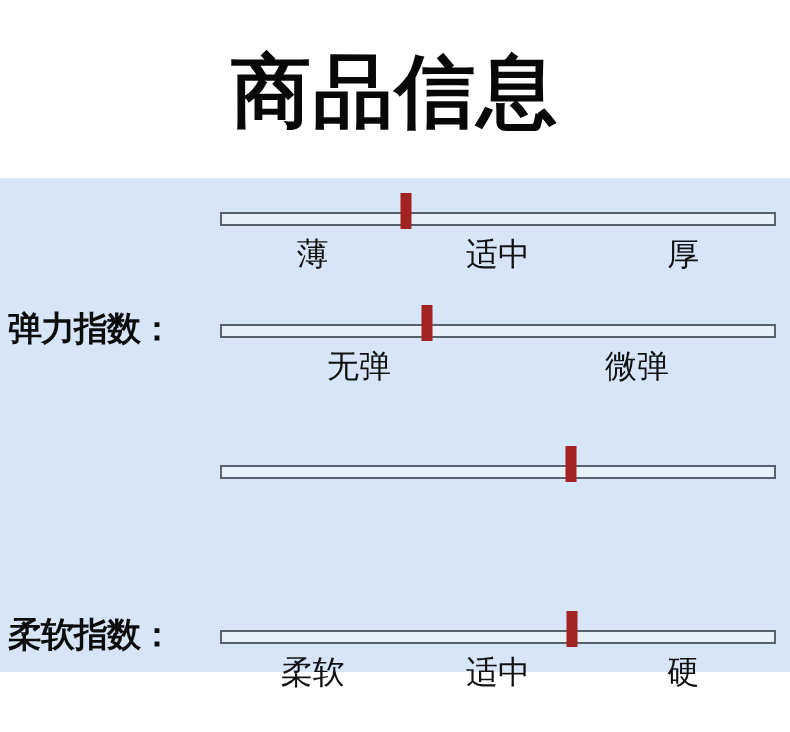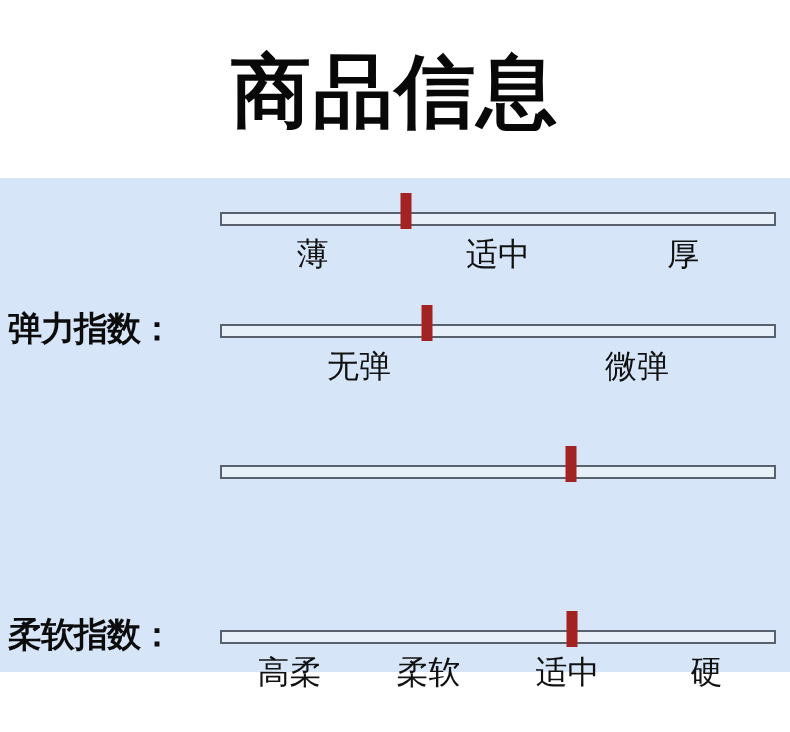--- a/index.html
+++ b/index.html
@@ -163,21 +163,20 @@
         <div class="slider-marker" style="left: 63.1%; background: rgb(163, 34, 34);"></div>
       </div>
     </div>
 
     <div class="row row-3">
       <div class="row-label">柔软指数：</div>
       <div class="slider-area">
         <div class="slider-track"></div>
         <div class="slider-marker" style="left: 63.3%; background: rgb(163, 34, 34);"></div>
         <div class="option-row">
-          <div class="option">高柔</div>
           <div class="option">柔软</div>
           <div class="option">适中</div>
           <div class="option">硬</div>
         </div>
       </div>
     </div>
 
   </div>
 </div>
 

